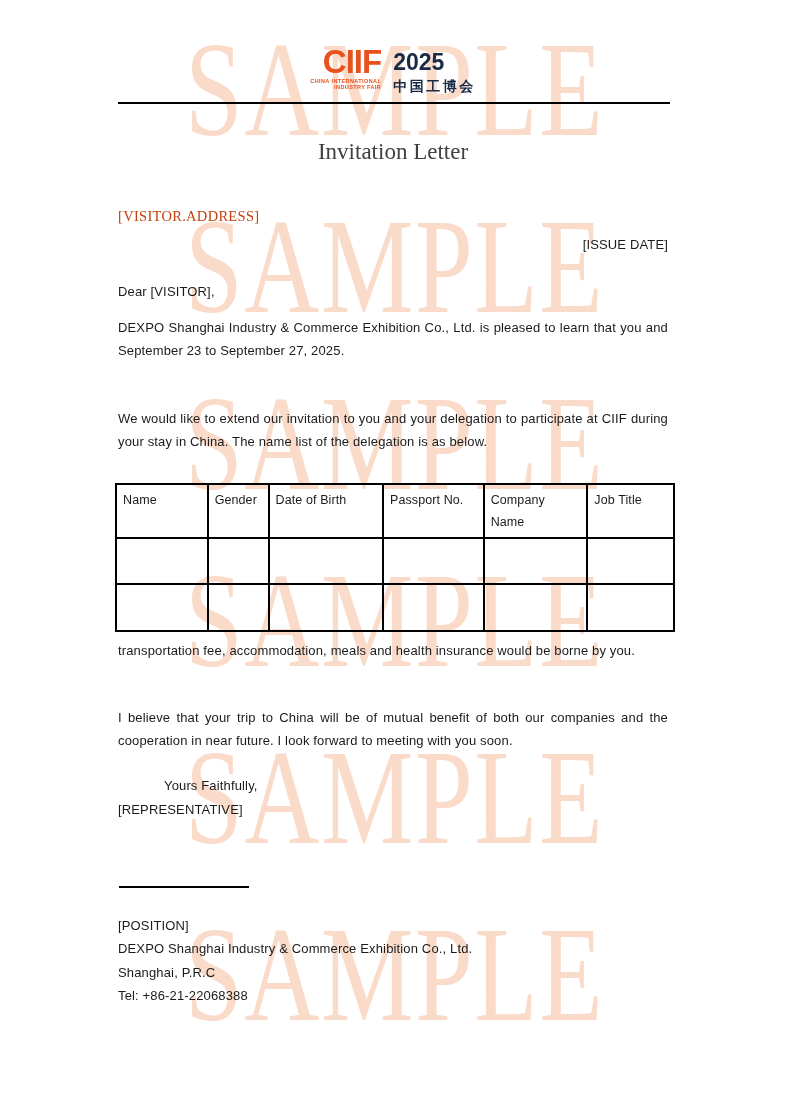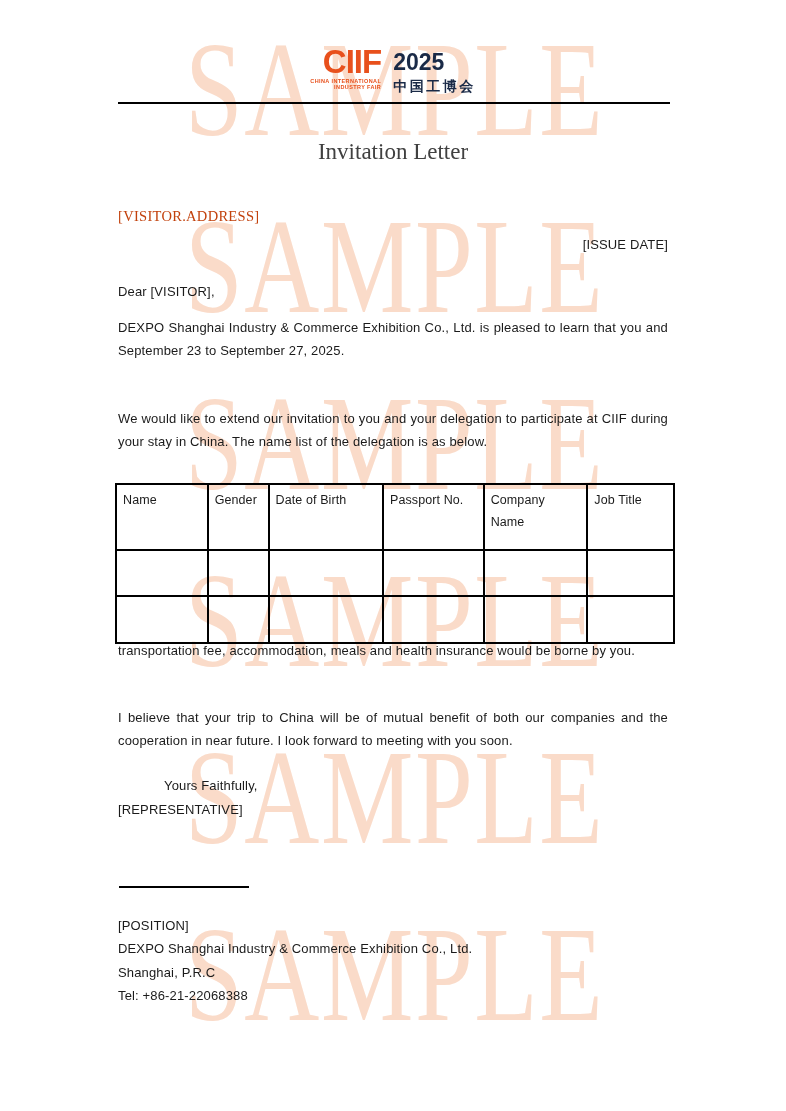--- a/index.html
+++ b/index.html
@@ -73,21 +73,21 @@
   .footer { top:914px; }
   
   .dtable {
     position:absolute; top:483px; left:115px; width:560px;
     border-collapse:collapse; z-index:2;
     font-size:12.5px;
   }
   .dtable td {
     border:2px solid #000;
     vertical-align:top;
-    padding:4px 5px 16px 6px;
+    padding:4px 5px 4px 6px;
     line-height:22px;
     letter-spacing:0.1px;
   }
   .dtable tr.hdr  td { height:46px; }
   .dtable tr.r1   td { height:46px; }
   .dtable tr.r2   td { height:47px; }
 </style>
 </head>
 <body>
 

